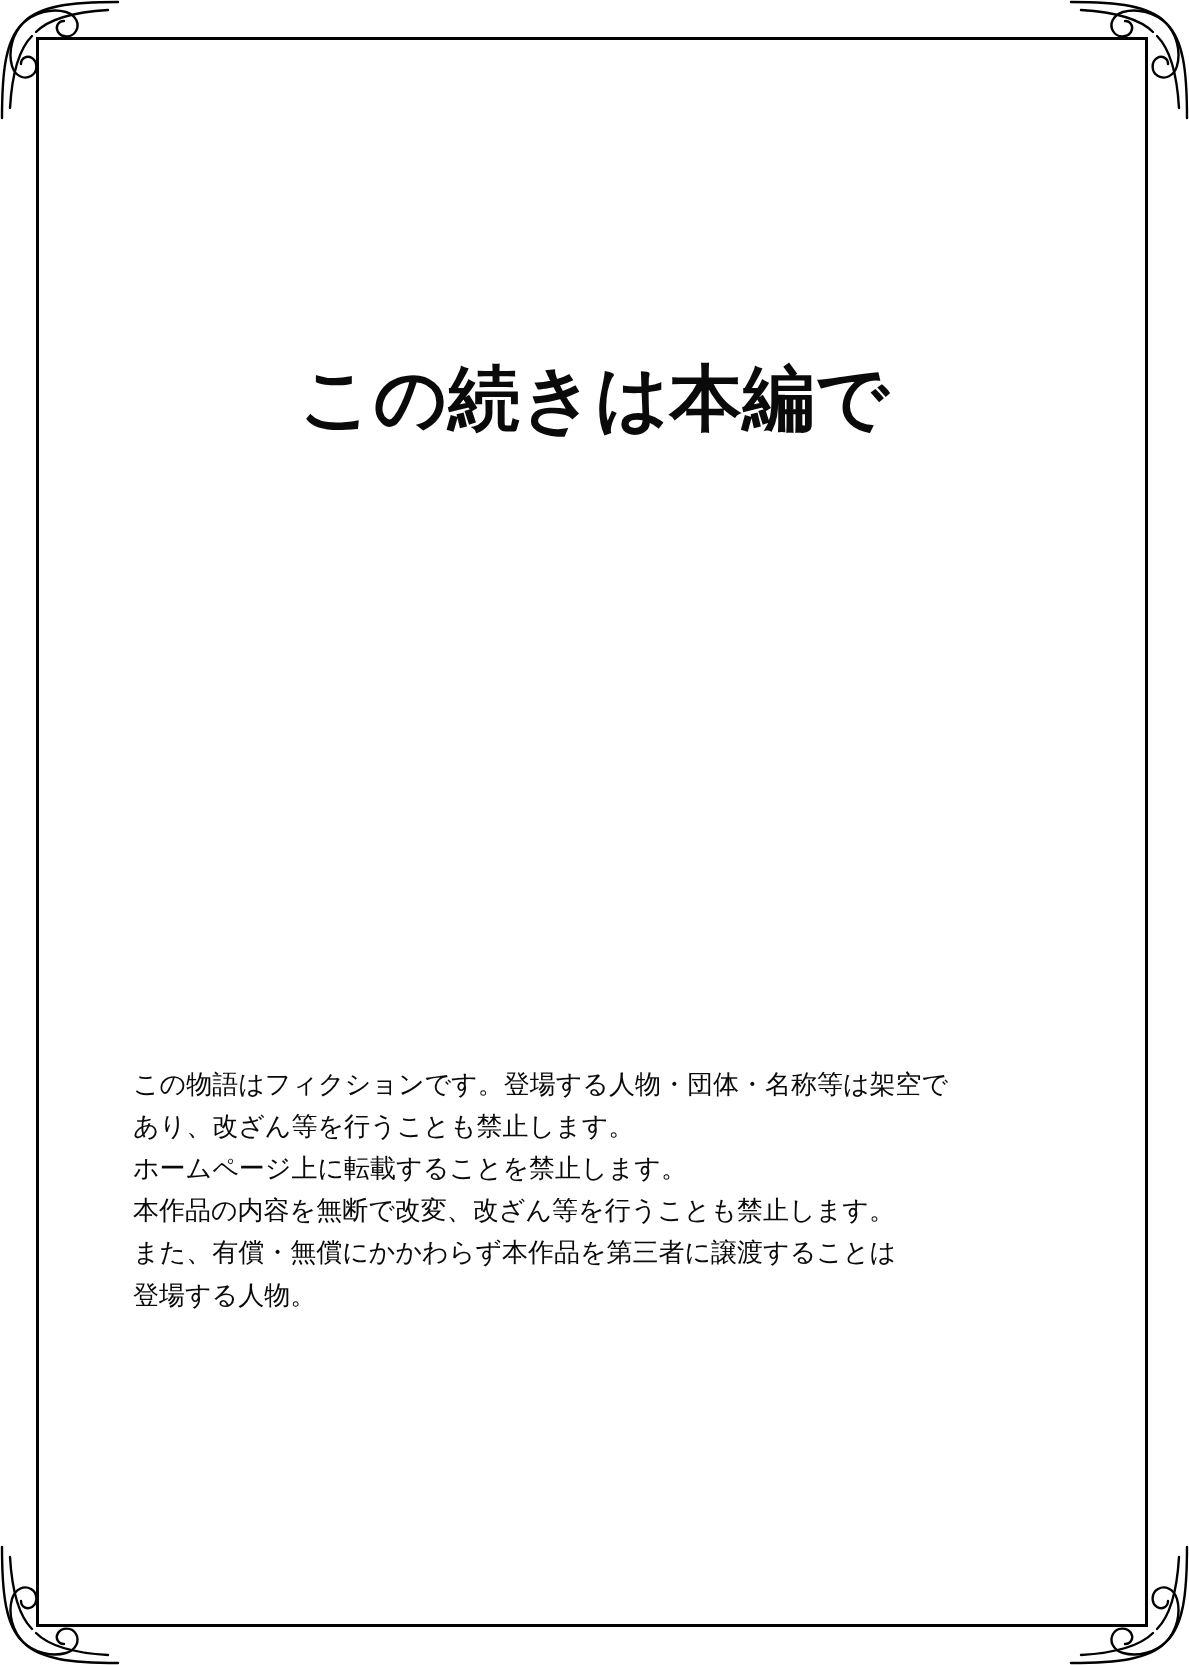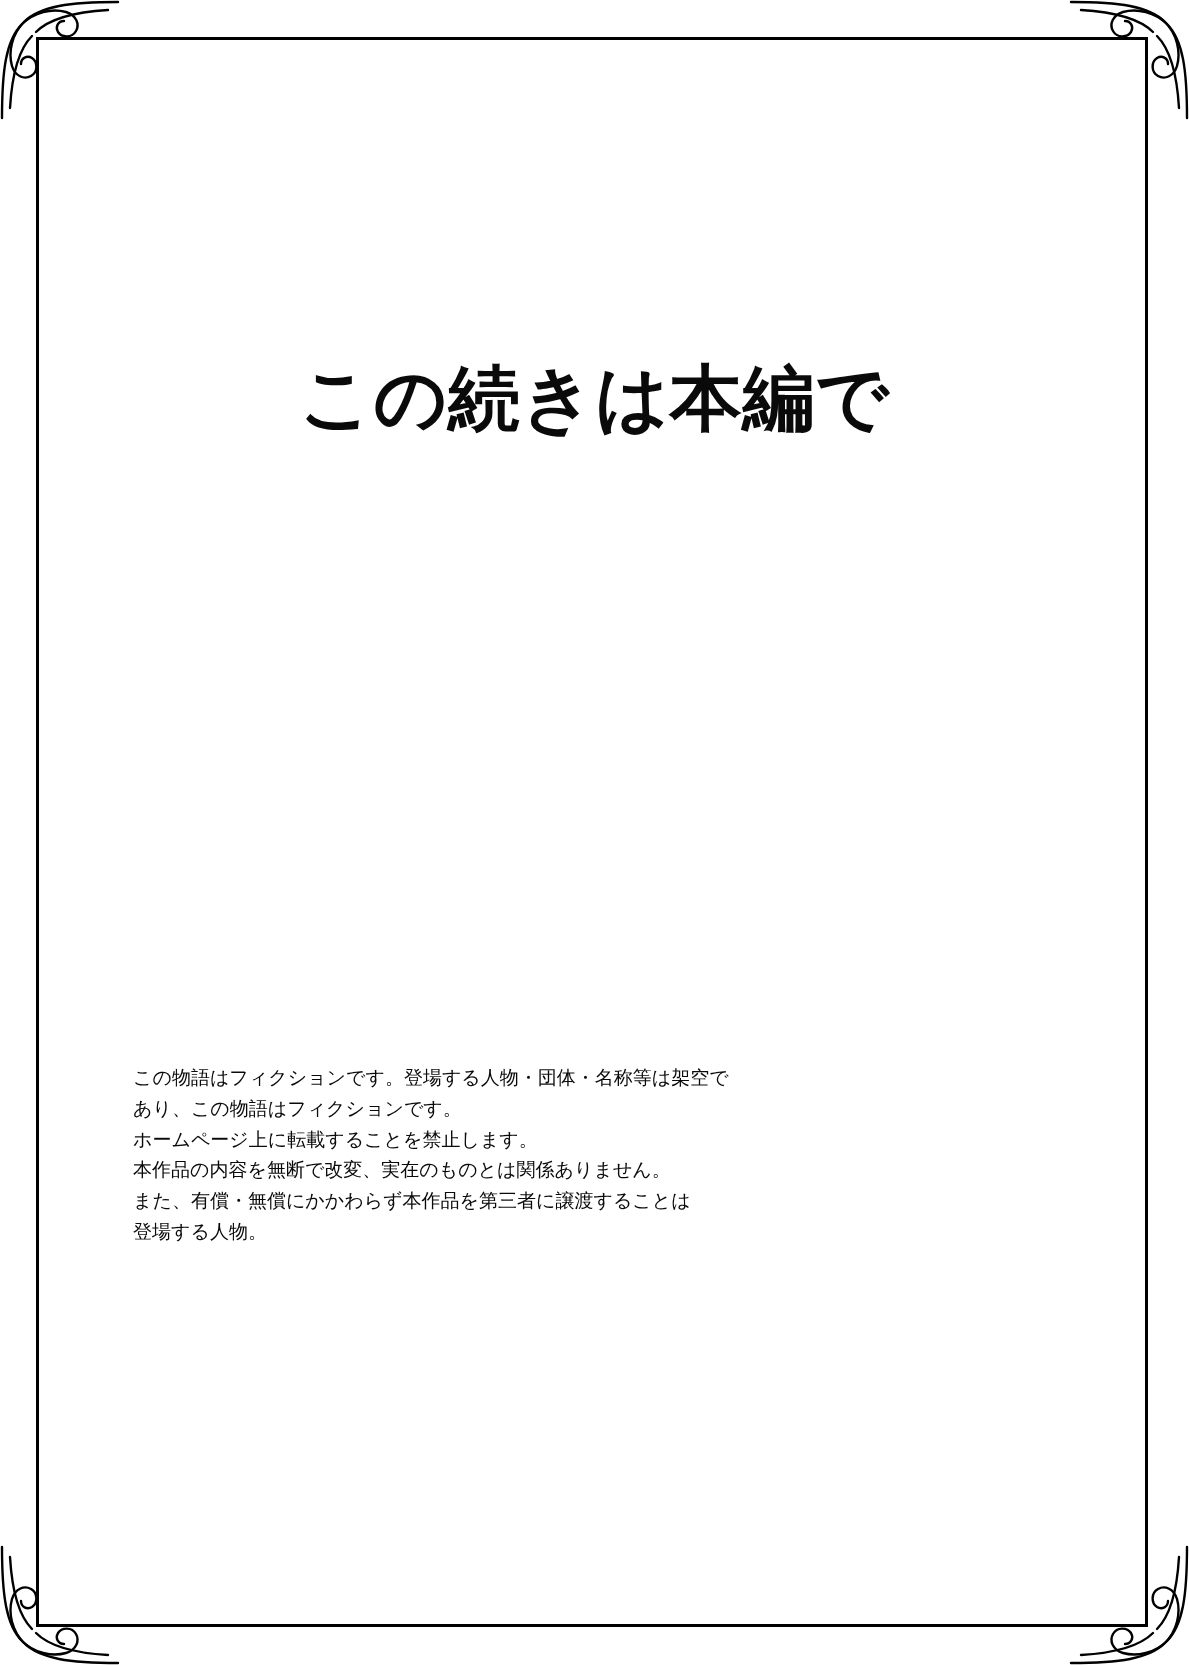--- a/index.html
+++ b/index.html
@@ -59,21 +59,21 @@
   .headline .line {
     display: block;
     white-space: nowrap;
   }
 
   .disclaimer {
     position: absolute;
     left: 133px;
     top: 1063px;
     width: 880px;
-    font-size: 19px;
+    font-size: 26px;
     line-height: 1.62;
     color: #0a0a0a;
     font-weight: 500;
   }
   .disclaimer p {
     margin: 0;
   }
 </style>
 </head>
 <body>
@@ -125,20 +125,20 @@
   </div>
 
   <div class="frame"></div>
 
   <div class="headline">
     <span class="line">この続きは本編で</span>
   </div>
 
   <div class="disclaimer">
     <p>この物語はフィクションです。登場する人物・団体・名称等は架空で</p>
-    <p>あり、この物語はフィクションです。</p>
+    <p>あり、改ざん等を行うことも禁止します。</p>
     <p>ホームページ上に転載することを禁止します。</p>
-    <p>本作品の内容を無断で改変、実在のものとは関係ありません。</p>
+    <p>本作品の内容を無断で改変、改ざん等を行うことも禁止します。</p>
     <p>また、有償・無償にかかわらず本作品を第三者に譲渡することは</p>
     <p>登場する人物。</p>
   </div>
 
 </div>
 
 </body></html>

